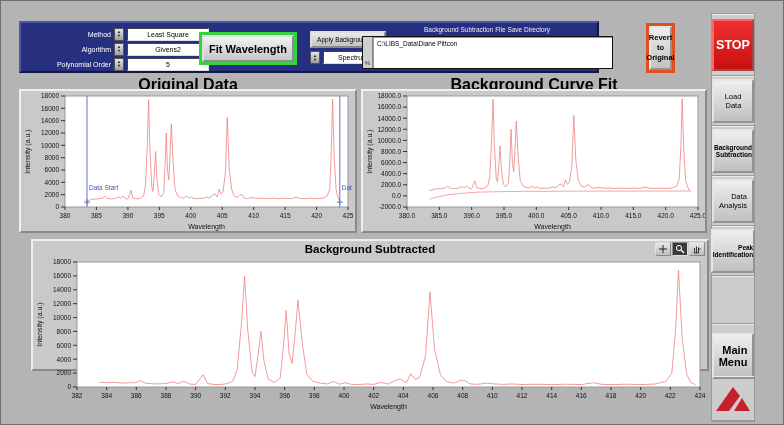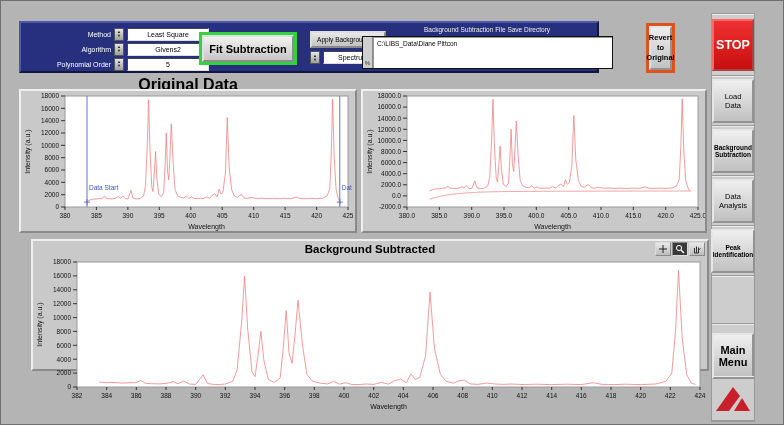--- a/index.html
+++ b/index.html
@@ -42,21 +42,21 @@
   #panel3 .chart-head .chart-title3{width:100%;text-align:center;font-weight:bold;font-size:11.5px;padding-top:2px;}
   .palette{position:absolute;right:2px;top:1px;display:flex;gap:1px;}
   .pal-btn{width:14px;height:12px;border:1px outset #ddd;background:linear-gradient(#e8e8e8,#bdbdbd);
            display:flex;align-items:center;justify-content:center;}
   .pal-btn.active{background:#3a3a3a;border-style:inset;}
 
   
   .sidebar{position:absolute;left:710px;top:12px;width:44px;height:409px;background:#cdcdcd;border:1px solid #9a9a9a;box-sizing:border-box;display:flex;flex-direction:column;}
   .cell{border-bottom:1px solid #9a9a9a;border-top:1px solid #ececec;display:flex;align-items:center;justify-content:center;box-sizing:border-box;}
   .side-btn{width:50px;background:linear-gradient(#efefef,#c0c0c0);border:2px outset #e6e6e6;box-sizing:border-box;
-            display:flex;align-items:center;justify-content:center;text-align:center;white-space:pre-line;color:#000;}
+            display:flex;align-items:center;justify-content:center;text-align:right;white-space:pre-line;color:#000;}
   .stop-btn{width:50px;height:48px;background:linear-gradient(#f03030,#c80f0f);border:2px outset #f66;color:#fff;
             font-weight:bold;font-size:12.5px;display:flex;align-items:center;justify-content:center;}
 </style>
 </head>
 <body>
 
 <div class="screen">
 
   <div class="navy">
     <div class="ctrl-row" style="top:5px;">
@@ -78,21 +78,21 @@
     <div class="ctrl-row" style="top:35px;">
       <div class="ctrl-label">Polynomial Order</div>
       <div class="spinner">
           <span>▲</span>
           <span>▼</span>
         </div>
       <div class="ctrl-input">5</div>
     </div>
 
     <div class="fit-btn-frame">
-      <div class="fit-btn">Fit Subtraction</div>
+      <div class="fit-btn">Fit Wavelength</div>
     </div>
 
     <div class="apply-box">Apply Background to:</div>
     <div class="apply-row">
       <div class="spinner">
           <span>▲</span>
           <span>▼</span>
         </div>
       <div class="apply-input">Spectrum</div>
     </div>
@@ -159,20 +159,21 @@
           <path d="M63 111.1 H69 M66.0 108.1 V114.1" stroke="#6673c4" fill="none"></path>
           <text x="68" y="99.3" font-size="6.5" fill="#4152c0">Data Start</text>
           <line x1="318.8" y1="5" x2="318.8" y2="116" stroke="#6673c4" stroke-width="1"></line>
           <path d="M315.8 111.1 H321.8 M318.8 108.1 V114.1" stroke="#6673c4" fill="none"></path>
           <text x="320.8" y="99.3" font-size="6.5" fill="#4152c0">Dat</text>
           <text x="185.5" y="138" font-size="7" fill="#111" text-anchor="middle">Wavelength</text>
           <text transform="translate(9 60.5) rotate(-90)" font-size="7" fill="#111" text-anchor="middle">Intensity (a.u.)</text>
         </svg></div>
   </div>
 
+  <div class="chart-title" style="left:360px;top:75px;width:346px;">Background Curve Fit</div>
   <div class="chart-panel" style="left:360px;top:88px;width:346px;height:144px;">
     <div class="chart-host"><svg width="342" height="140" font-family="Liberation Sans, sans-serif">
           <rect x="44" y="5" width="291" height="111" fill="#ffffff" stroke="#9a9a9a"></rect>
           <line x1="44.0" y1="116" x2="44.0" y2="119" stroke="#333"></line>
           <text x="44.0" y="127" font-size="6.5" fill="#111" text-anchor="middle">380.0</text>
           <line x1="76.3" y1="116" x2="76.3" y2="119" stroke="#333"></line>
           <text x="76.3" y="127" font-size="6.5" fill="#111" text-anchor="middle">385.0</text>
           <line x1="108.7" y1="116" x2="108.7" y2="119" stroke="#333"></line>
           <text x="108.7" y="127" font-size="6.5" fill="#111" text-anchor="middle">390.0</text>
           <line x1="141.0" y1="116" x2="141.0" y2="119" stroke="#333"></line>

